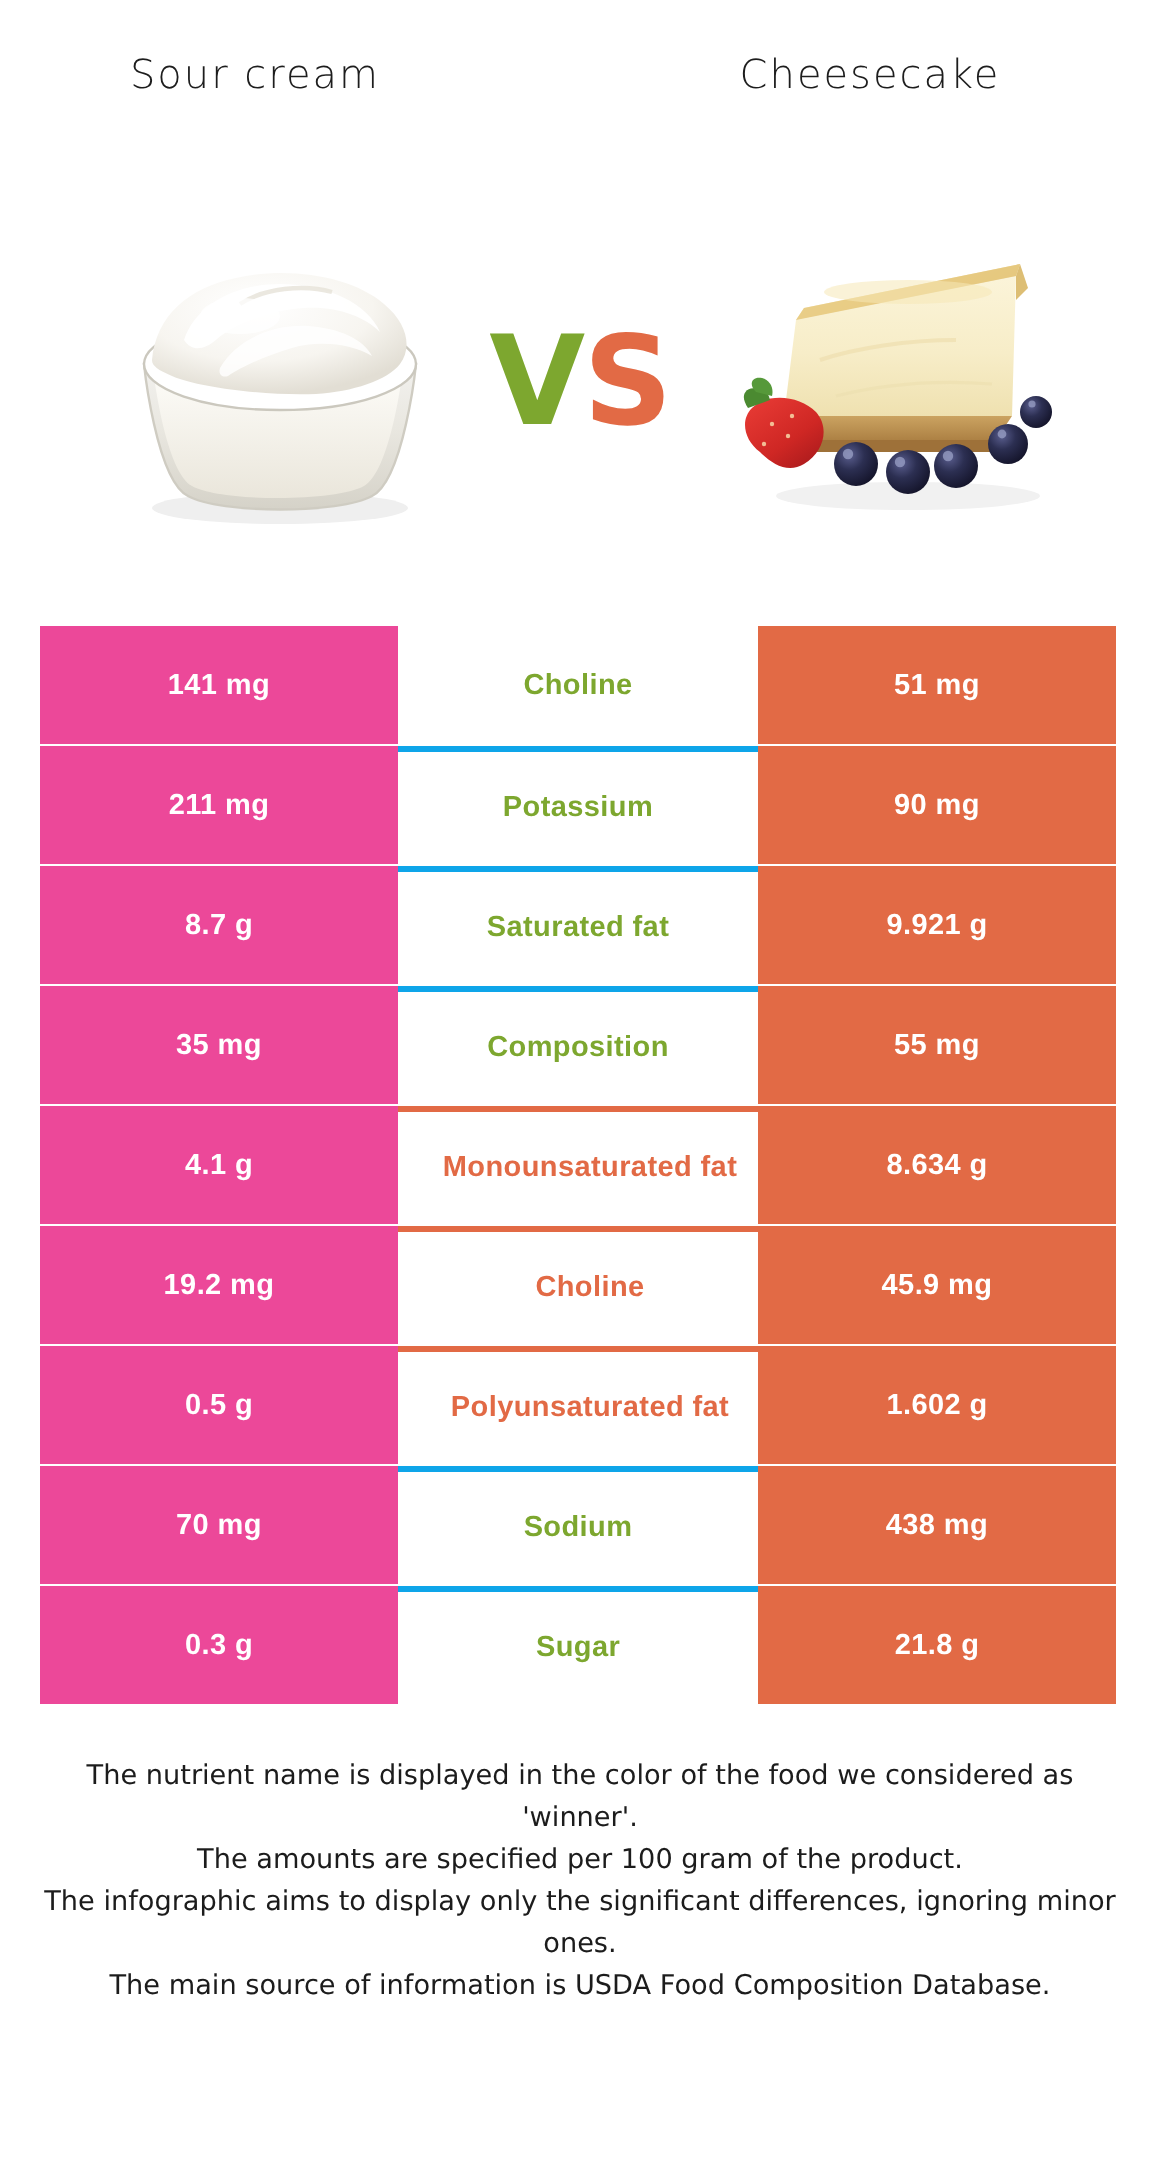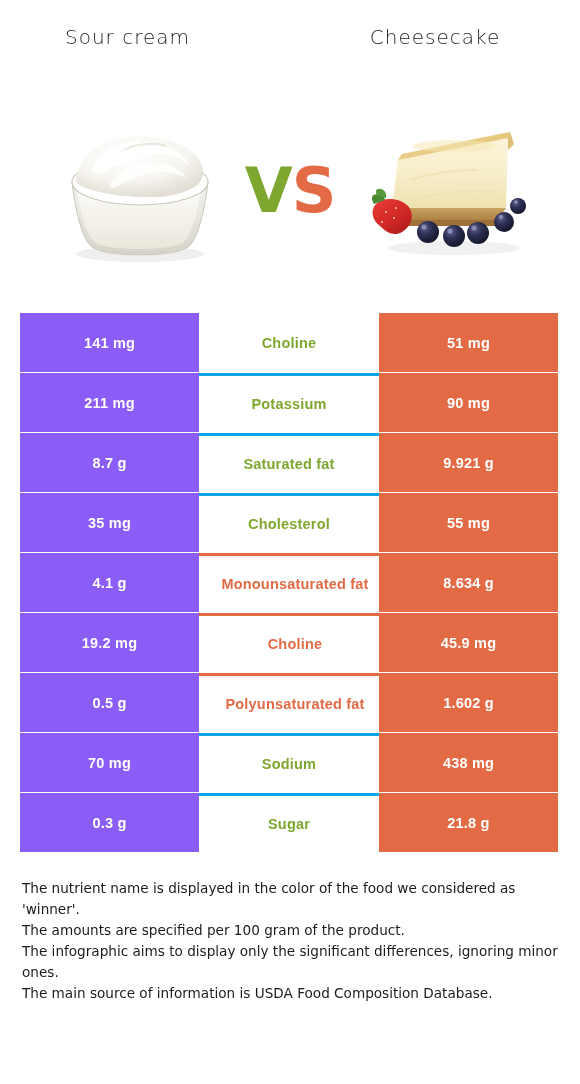--- a/index.html
+++ b/index.html
@@ -89,21 +89,21 @@
     display: flex;
     align-items: center;
     justify-content: center;
     font-size: 14.5px;
     font-weight: 600;
     letter-spacing: 0.2px;
     box-sizing: border-box;
   }
   .cell-left {
     width: 179px;
-    background: #8b5cf6;
+    background: #ec4899;
     color: #ffffff;
   }
   .cell-mid {
     width: 180px;
     background: #ffffff;
     color: #7DA72F;
     border-top: 3px solid #0ea5e9;
   }
   .row:first-child .cell-mid { border-top: none; }
   .cell-mid.win-right {
@@ -116,21 +116,21 @@
     background: #E26A45;
     color: #ffffff;
   }
 
   
   .footer {
     position: absolute;
     left: 22px;
     top: 878px;
     width: 536px;
-    text-align: left;
+    text-align: center;
     font-family: "DejaVu Sans", sans-serif;
     font-size: 13.6px;
     line-height: 21px;
     color: #1c1c1c;
   }
   .footer div { margin: 0; }
 
   
   svg { display: block; }
 </style>
@@ -262,21 +262,21 @@
       <div class="cell cell-mid">Potassium</div>
       <div class="cell cell-right">90 mg</div>
     </div>
     <div class="row">
       <div class="cell cell-left">8.7 g</div>
       <div class="cell cell-mid">Saturated fat</div>
       <div class="cell cell-right">9.921 g</div>
     </div>
     <div class="row">
       <div class="cell cell-left">35 mg</div>
-      <div class="cell cell-mid">Cholesterol</div>
+      <div class="cell cell-mid">Composition</div>
       <div class="cell cell-right">55 mg</div>
     </div>
     <div class="row">
       <div class="cell cell-left">4.1 g</div>
       <div class="cell cell-mid win-right sep-right">Monounsaturated fat</div>
       <div class="cell cell-right">8.634 g</div>
     </div>
     <div class="row">
       <div class="cell cell-left">19.2 mg</div>
       <div class="cell cell-mid win-right sep-right">Choline</div>

